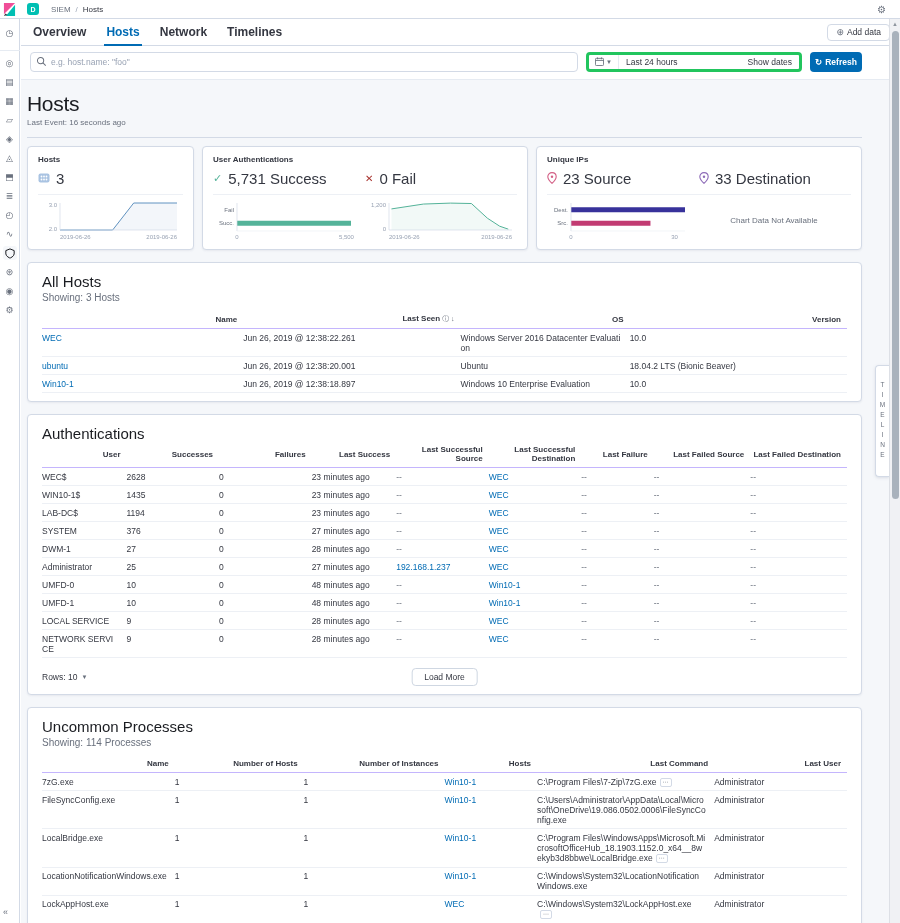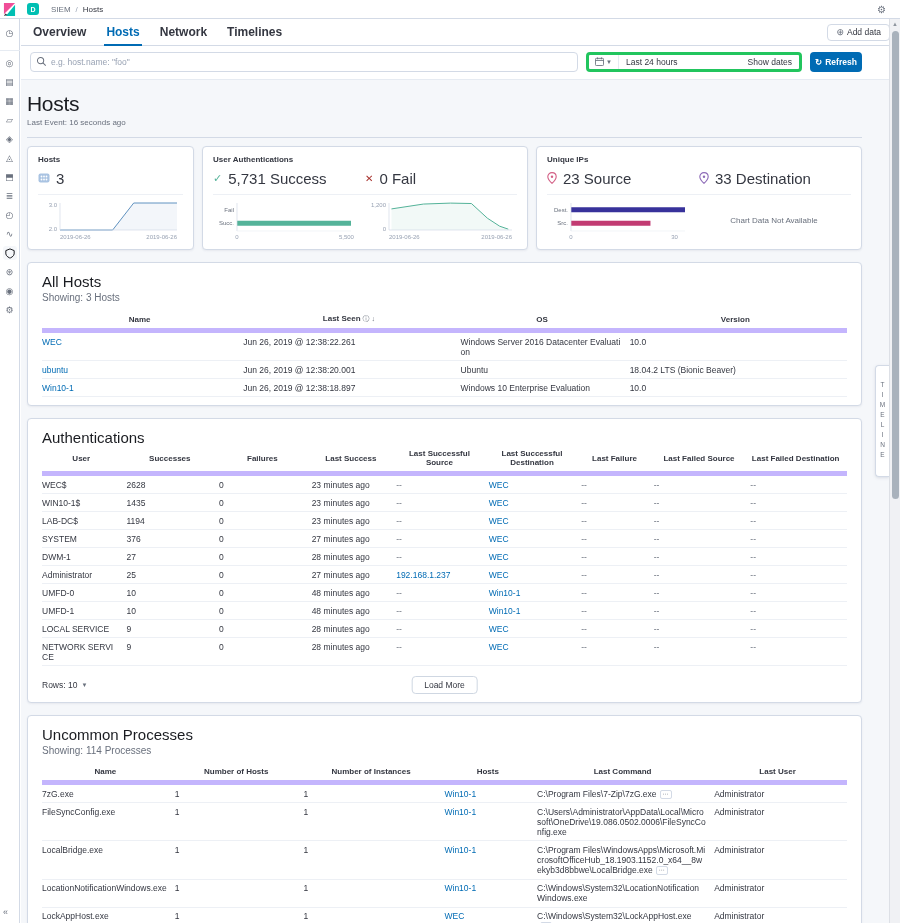--- a/index.html
+++ b/index.html
@@ -62,21 +62,21 @@
   .icon-cross { color:#A8332E; font-size:10px; }
   .card-divider { border:none; border-top:1px solid #EDF0F5; margin:7px 0 4px; }
   .chart-row { display:flex; justify-content:space-between; }
   .no-data { flex:1; display:flex; align-items:center; justify-content:center; font-size:8px; color:#69707D; }
 
   
   .panel { background:#fff; border:1px solid #D3DAE6; border-radius:4px; padding:10px 14px 8px; margin-top:12px; box-shadow:0 1px 2px rgba(152,162,179,.15); }
   .panel-title { font-size:15px; font-weight:400; color:#1A1C21; }
   .panel-sub { font-size:10px; color:#69707D; margin:2px 0 8px; }
   table { width:100%; border-collapse:collapse; table-layout:fixed; }
-  th { font-size:8px; font-weight:bold; color:#343741; text-align:center; border-bottom:5px solid #c4b5fd; padding:3px 6px 4px 0; }
+  th { font-size:8px; font-weight:bold; color:#343741; text-align:right; border-bottom:1px solid #c4b5fd; padding:3px 6px 4px 0; }
   th .sort-extra { font-weight:normal; color:#69707D; font-size:7px; }
   td { font-size:8.5px; color:#343741; padding:3.5px 8px 3.5px 0; border-bottom:1px solid #EDF0F5; vertical-align:top; word-break:break-all; }
   td .lnk { color:#006BB4; }
   td .muted { color:#69707D; }
   .more-badge { display:inline-block; border:1px solid #D3DAE6; border-radius:2px; color:#69707D; font-size:6px; line-height:7px; padding:0 2px; margin-left:3px; vertical-align:middle; background:#fff; }
   .panel-footer { display:flex; align-items:center; margin-top:10px; position:relative; height:18px; }
   .rows-select { font-size:8.5px; color:#343741; display:flex; gap:4px; align-items:center; }
   .rows-select .chev { font-size:6px; color:#69707D; }
   .load-more { position:absolute; left:50%; transform:translateX(-50%); border:1px solid #cfd7e2; border-radius:4px; background:#fff; font-size:8.5px; color:#343741; padding:3px 12px; font-family:"Liberation Sans",sans-serif; }
 

